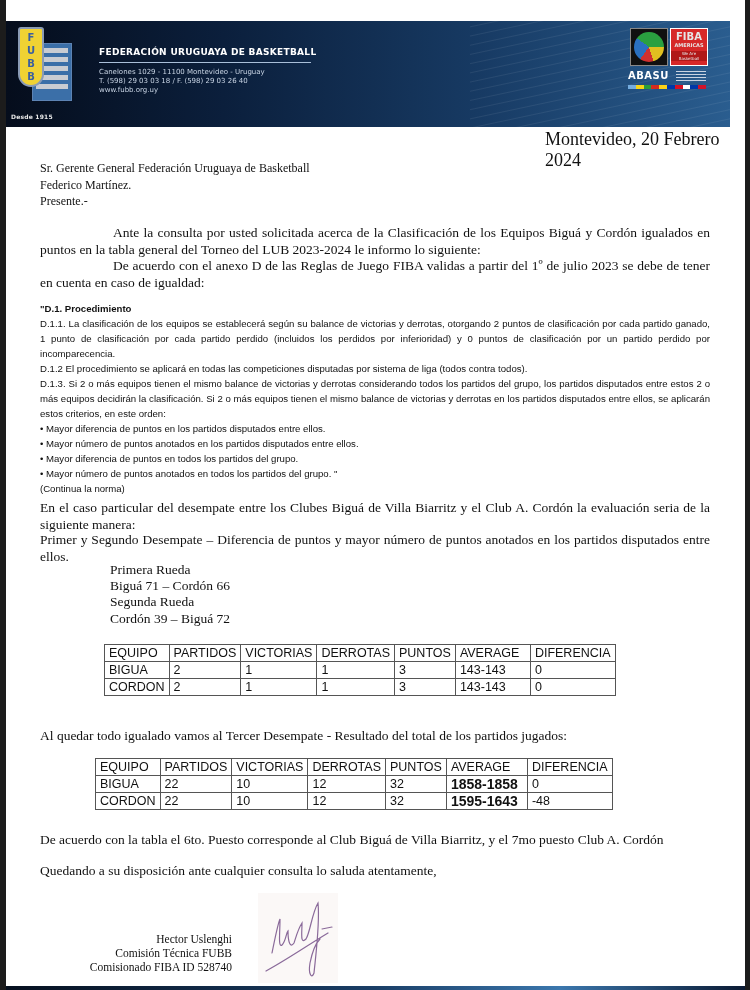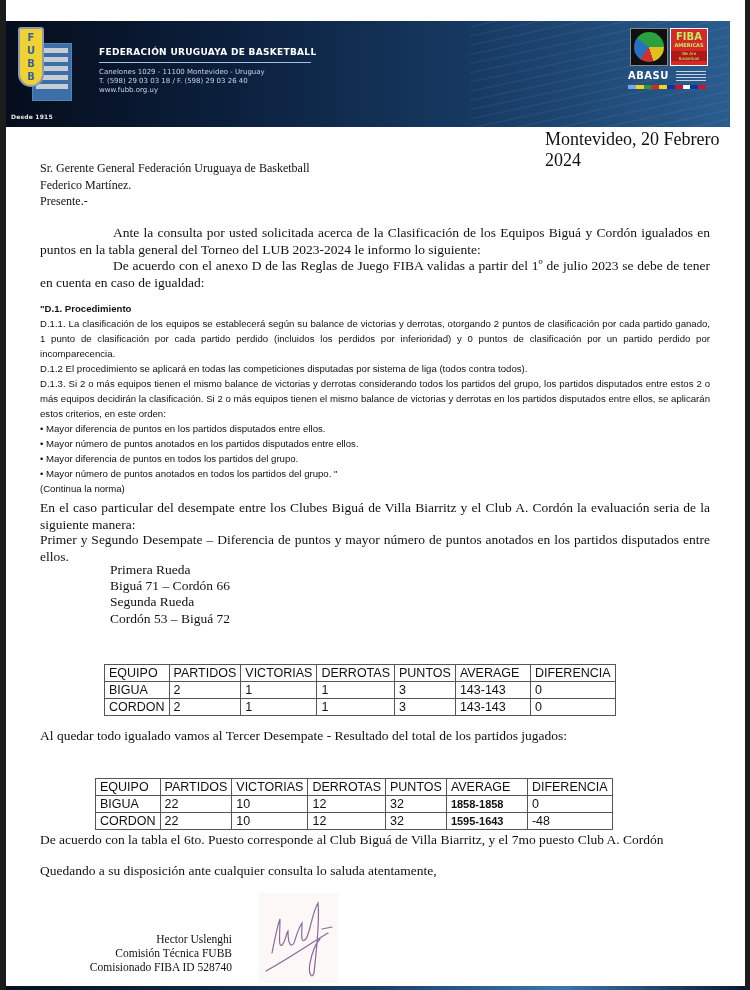--- a/index.html
+++ b/index.html
@@ -21,44 +21,44 @@
   .desde { position:absolute; left:5px; top:92px; font:bold 6px "DejaVu Sans", sans-serif; color:#e8e8e8; letter-spacing:0.2px; }
   .fed-title { position:absolute; left:93px; top:26px; font:bold 9px "DejaVu Sans", sans-serif; color:#ffffff; letter-spacing:0.3px; }
   .fed-rule { position:absolute; left:93px; top:41px; width:212px; height:1px; background:#a9bfd9; }
   .fed-info { position:absolute; left:93px; top:47px; font:7px "DejaVu Sans", sans-serif; color:#c8d4e4; line-height:9px; }
 
   .fiba-logos { position:absolute; right:6px; top:6px; width:96px; height:80px; }
   .ball { position:absolute; left:2px; top:1px; width:36px; height:36px; background:#101010; border:1px solid #888; }
   .ball i { position:absolute; left:3px; top:3px; width:30px; height:30px; border-radius:50%;
     background: conic-gradient(#2aa040 0 25%, #e0c020 25% 45%, #d03030 45% 60%, #2a70c0 60% 85%, #2aa040 85% 100%); }
   .fiba-box { position:absolute; left:42px; top:1px; width:36px; height:36px; background:#d62828; border:1px solid #fff;
-    text-align:center; color:#bef264; }
+    text-align:center; color:#e5e5e5; }
   .fiba-box .f1 { font:bold 10px "DejaVu Sans", sans-serif; display:block; margin-top:2px; }
   .fiba-box .f2 { font:bold 5px "DejaVu Sans", sans-serif; display:block; }
   .fiba-box .f3 { font:4px "DejaVu Sans", sans-serif; display:block; margin-top:3px; background:#b01818; }
   .abasu { position:absolute; left:0; top:43px; font:bold 10px "DejaVu Sans", sans-serif; color:#ffffff; letter-spacing:0.5px; }
   .abasu-small { position:absolute; left:48px; top:44px; width:30px; height:10px;
     background: repeating-linear-gradient(180deg, #c9d4e2 0 1px, transparent 1px 3px); }
   .flags-row { position:absolute; left:0; top:58px; width:78px; height:4px; display:flex; }
   .flags-row i { flex:1; }
 
   
   .serif { font-family:"Liberation Serif", serif; color:#111; }
   .sans  { font-family:"Liberation Sans", sans-serif; color:#111; }
   .date { position:absolute; left:539px; top:129px; font-size:18px; }
   .addr { position:absolute; left:34px; top:160px; font-size:12px; line-height:16.5px; }
   .para { position:absolute; left:34px; width:670px; font-size:13.5px; line-height:16.5px; text-align:justify; }
   .indent { text-indent:73px; }
   .rule-block { position:absolute; left:34px; top:301px; width:670px; font-size:9.6px; line-height:15px; text-align:justify; }
   .rule-block .h { font-weight:bold; }
   .results { position:absolute; left:104px; top:562px; font-size:13.5px; line-height:16.2px; }
 
-  table.t { position:absolute; border-collapse:collapse; font-family:"Liberation Sans", sans-serif; font-size:12.5px; color:#111;margin-top:20px; }
+  table.t { position:absolute; border-collapse:collapse; font-family:"Liberation Sans", sans-serif; font-size:12.5px; color:#111; }
   table.t td { border:1px solid #555; padding:0 4px; height:16px; line-height:16px; white-space:nowrap; }
-  table.t td.b { font-weight:bold; font-size:11px; }
+  table.t td.b { font-weight:bold; font-size:14px; }
   .t1 { left:98px; top:644px; }
   .t2 { left:89px; top:758px; }
 
   .sig-block { position:absolute; left:56px; top:932px; width:170px; text-align:right; font-size:11.5px; line-height:14px; }
   .signature { position:absolute; left:252px; top:893px; width:80px; height:90px; background:#fbf8f7; }
   .footer-band { position:absolute; left:0; top:986px; width:739px; height:4px;
     background: linear-gradient(90deg, #06101f 0%, #1a3e66 50%, #3b77ad 75%, #0b1a33 100%); }
 </style>
 </head>
 <body>
@@ -139,21 +139,21 @@
     <div>(Continua la norma)</div>
   </div>
 
   <div class="para serif" style="top:500px;">En el caso particular del desempate entre los Clubes Biguá de Villa Biarritz y el Club A. Cordón la evaluación seria de la siguiente manera:</div>
   <div class="para serif" style="top:532px;">Primer  y Segundo Desempate – Diferencia de puntos y mayor número de puntos anotados en los partidos disputados entre ellos.</div>
 
   <div class="results serif">
     <div>Primera Rueda</div>
     <div>Biguá 71 – Cordón 66</div>
     <div>Segunda Rueda</div>
-    <div>Cordón 53 – Biguá 72</div>
+    <div>Cordón 39 – Biguá 72</div>
   </div>
 
   <table class="t t1">
     <tbody>
         <tr>
       <td>EQUIPO</td>
       <td>PARTIDOS</td>
       <td>VICTORIAS</td>
       <td>DERROTAS</td>
       <td>PUNTOS</td>

